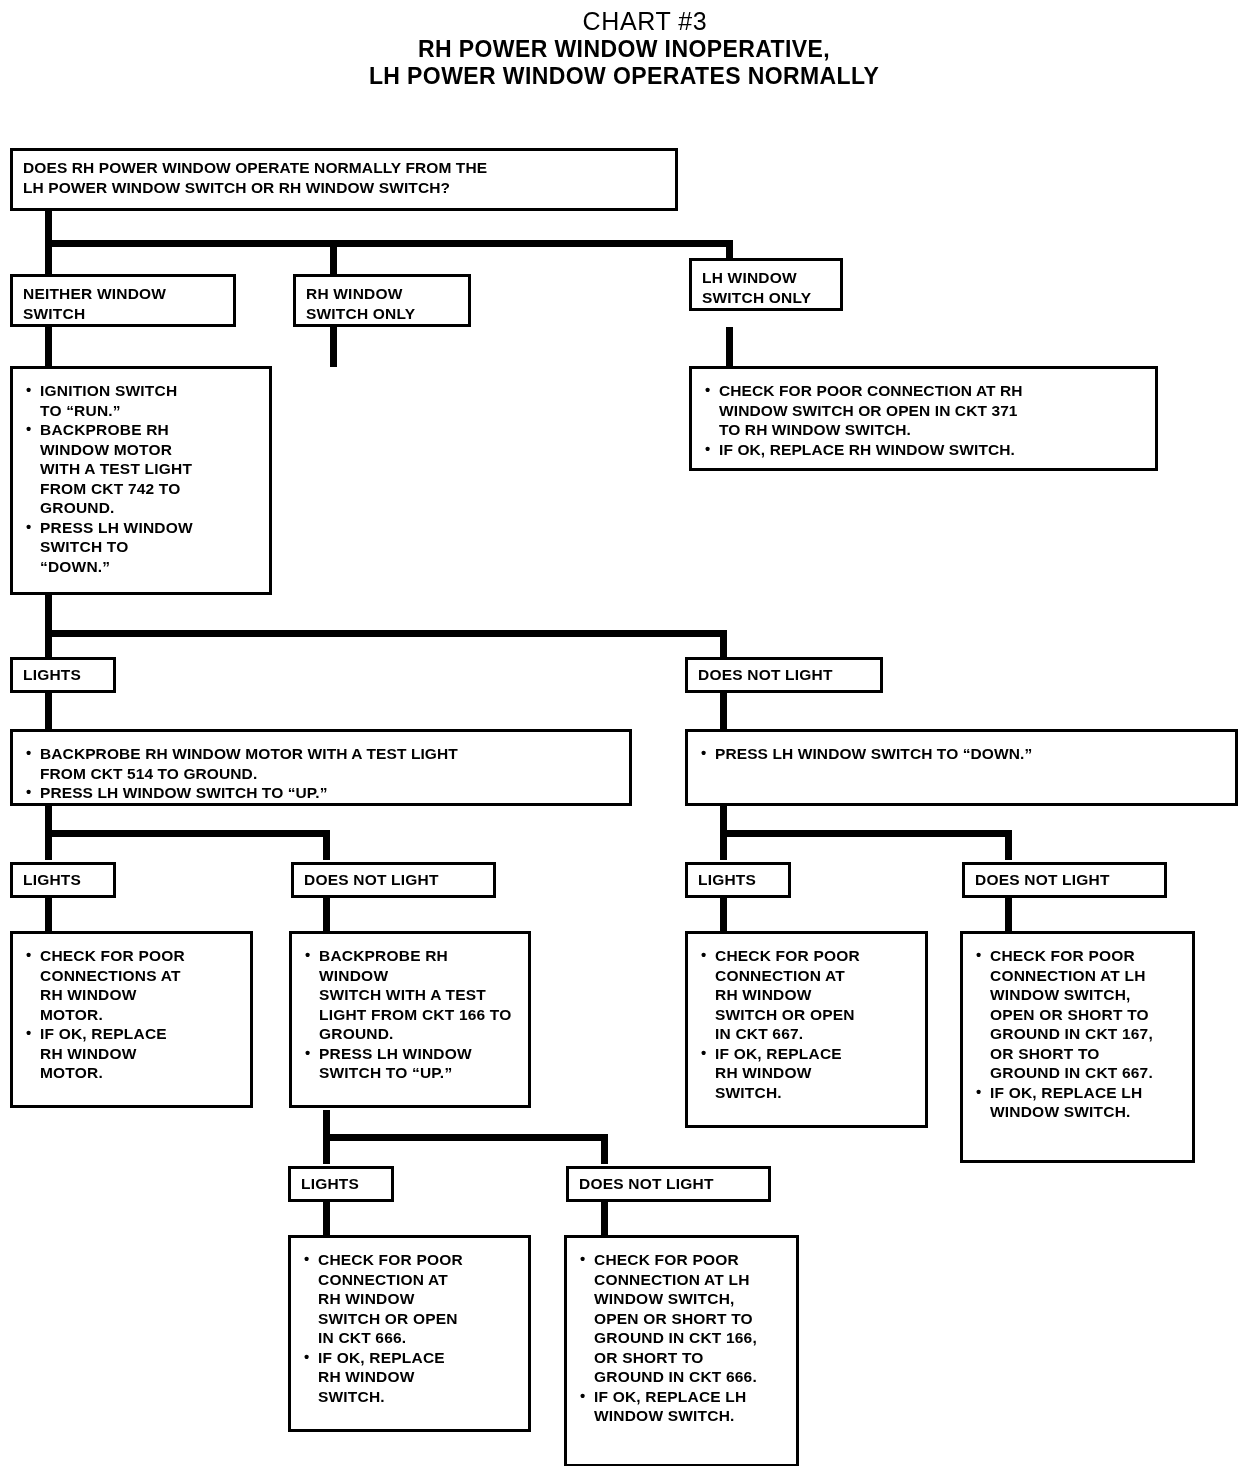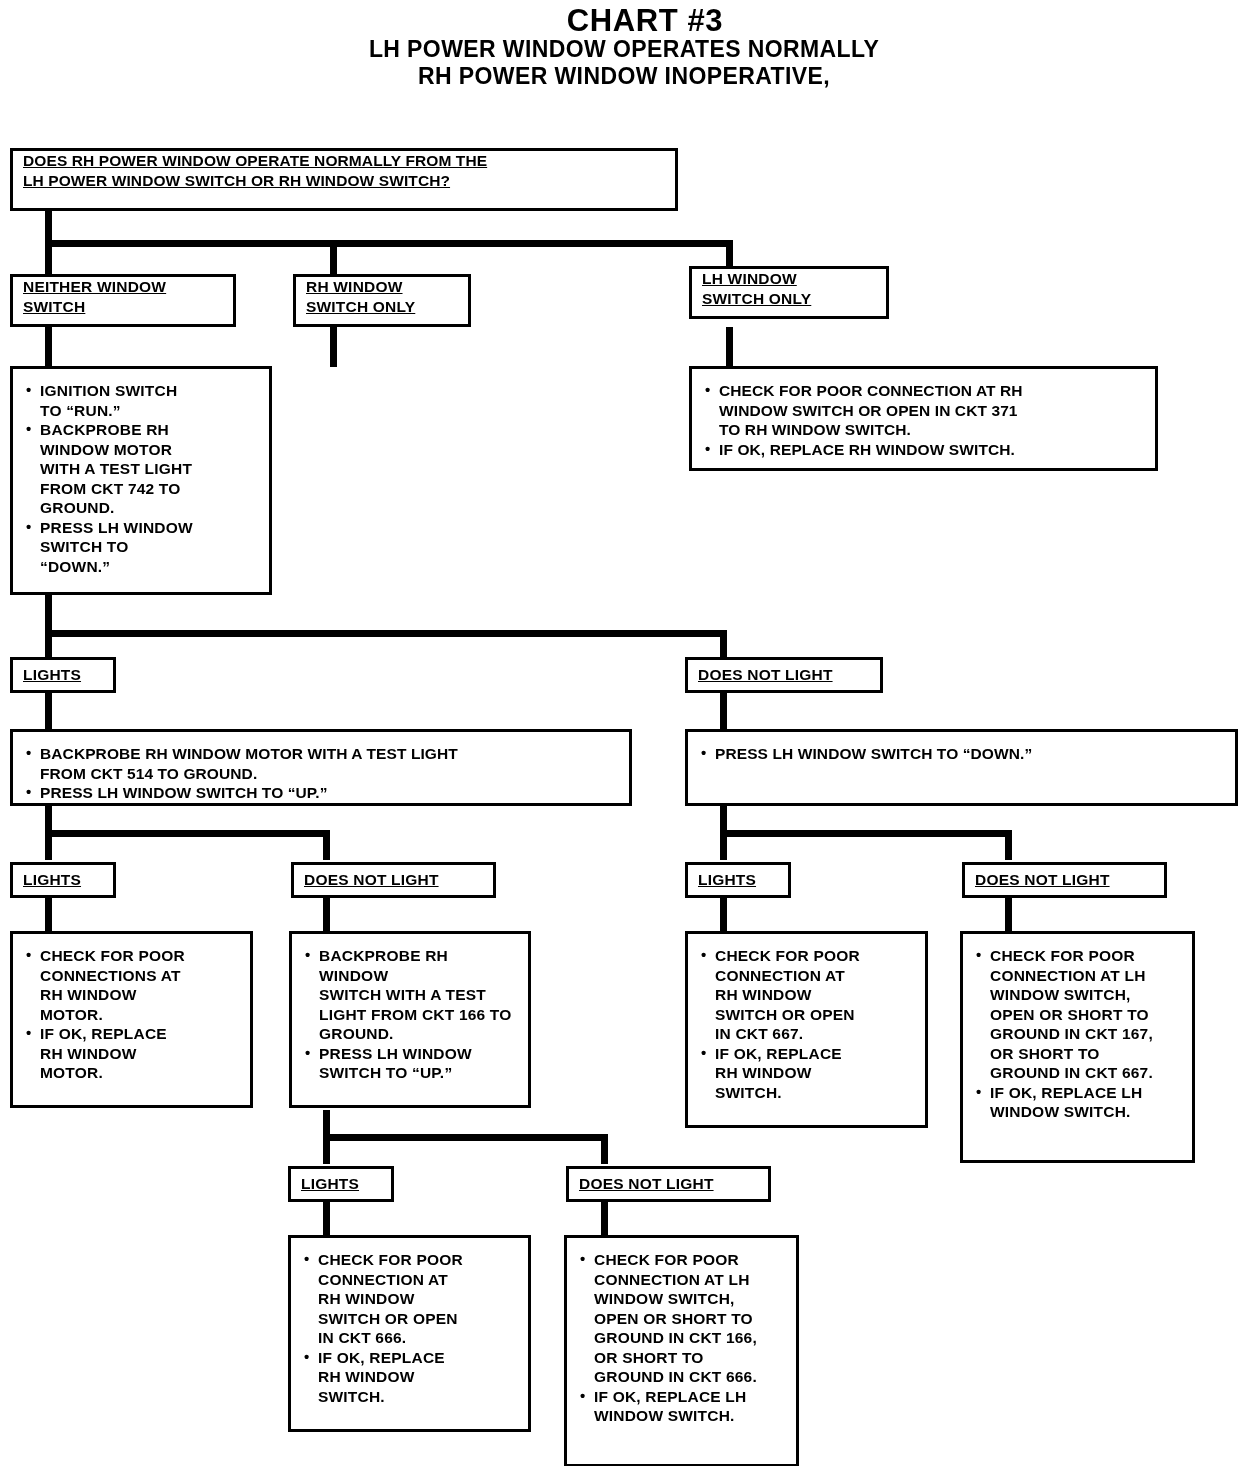--- a/index.html
+++ b/index.html
@@ -21,22 +21,22 @@
 
   
   .title-block {
     position: absolute;
     left: 0;
     top: 6px;
     width: 1248px;
     text-align: center;
   }
   .title-main {
-    font-size: 31px;
-    font-weight: bold;
+    font-size: 25px;
+    font-weight: normal;
     letter-spacing: 0.6px;
     line-height: 30px;
     margin-left: 42px;
   }
   .title-sub {
     font-size: 23px;
     font-weight: bold;
     letter-spacing: 0.4px;
     line-height: 27px;
   }
@@ -51,22 +51,21 @@
     z-index: 5;
   }
 
   .box-text {
     font-size: 15.5px;
     line-height: 19.5px;
     letter-spacing: 0.2px;
     white-space: pre-line;
   }
   .pad-label {
-    padding: 0 0 5px 10px;
-    text-decoration: underline;
+    padding: 7px 0 5px 10px;
   }
   .pad-body {
     padding: 8px 6px 6px 9px;
   }
 
   
   ul.bullets {
     list-style: none;
     margin: 12px;
     padding: 0;
@@ -99,22 +98,22 @@
     z-index: 1;
   }
 </style>
 </head>
 <body>
 
 <div id="page">
 
   <div class="title-block">
     <div class="title-main">CHART #3</div>
+    <div class="title-sub">RH POWER WINDOW INOPERATIVE,</div>
     <div class="title-sub">LH POWER WINDOW OPERATES NORMALLY</div>
-    <div class="title-sub">RH POWER WINDOW INOPERATIVE,</div>
   </div>
 
   <div class="ln" style="left:45px; top:211px; width:7px; height:36px;"></div>
   <div class="ln" style="left:45px; top:240px; width:688px; height:7px;"></div>
   <div class="ln" style="left:45px; top:240px; width:7px; height:34px;"></div>
   <div class="ln" style="left:330px; top:240px; width:7px; height:34px;"></div>
   <div class="ln" style="left:726px; top:240px; width:7px; height:34px;"></div>
 
   <div class="ln" style="left:45px; top:327px; width:7px; height:40px;"></div>
   <div class="ln" style="left:330px; top:327px; width:7px; height:40px;"></div>
@@ -157,21 +156,21 @@
   <div class="box" style="left:10px; top:274px; width:226px; height:53px;">
     <div class="box-text pad-label">NEITHER WINDOW
 SWITCH</div>
   </div>
 
   <div class="box" style="left:293px; top:274px; width:178px; height:53px;">
     <div class="box-text pad-label">RH WINDOW
 SWITCH ONLY</div>
   </div>
 
-  <div class="box" style="left:689px; top:266px; width:200px; height:53px;">
+  <div class="box" style="left:689px; top:258px; width:154px; height:53px;">
     <div class="box-text pad-label">LH WINDOW
 SWITCH ONLY</div>
   </div>
 
   <div class="box" style="left:10px; top:366px; width:262px; height:229px;">
     <ul class="bullets pad-body">
       <li>IGNITION SWITCH
 TO “RUN.”</li>
       <li>BACKPROBE RH
 WINDOW MOTOR

